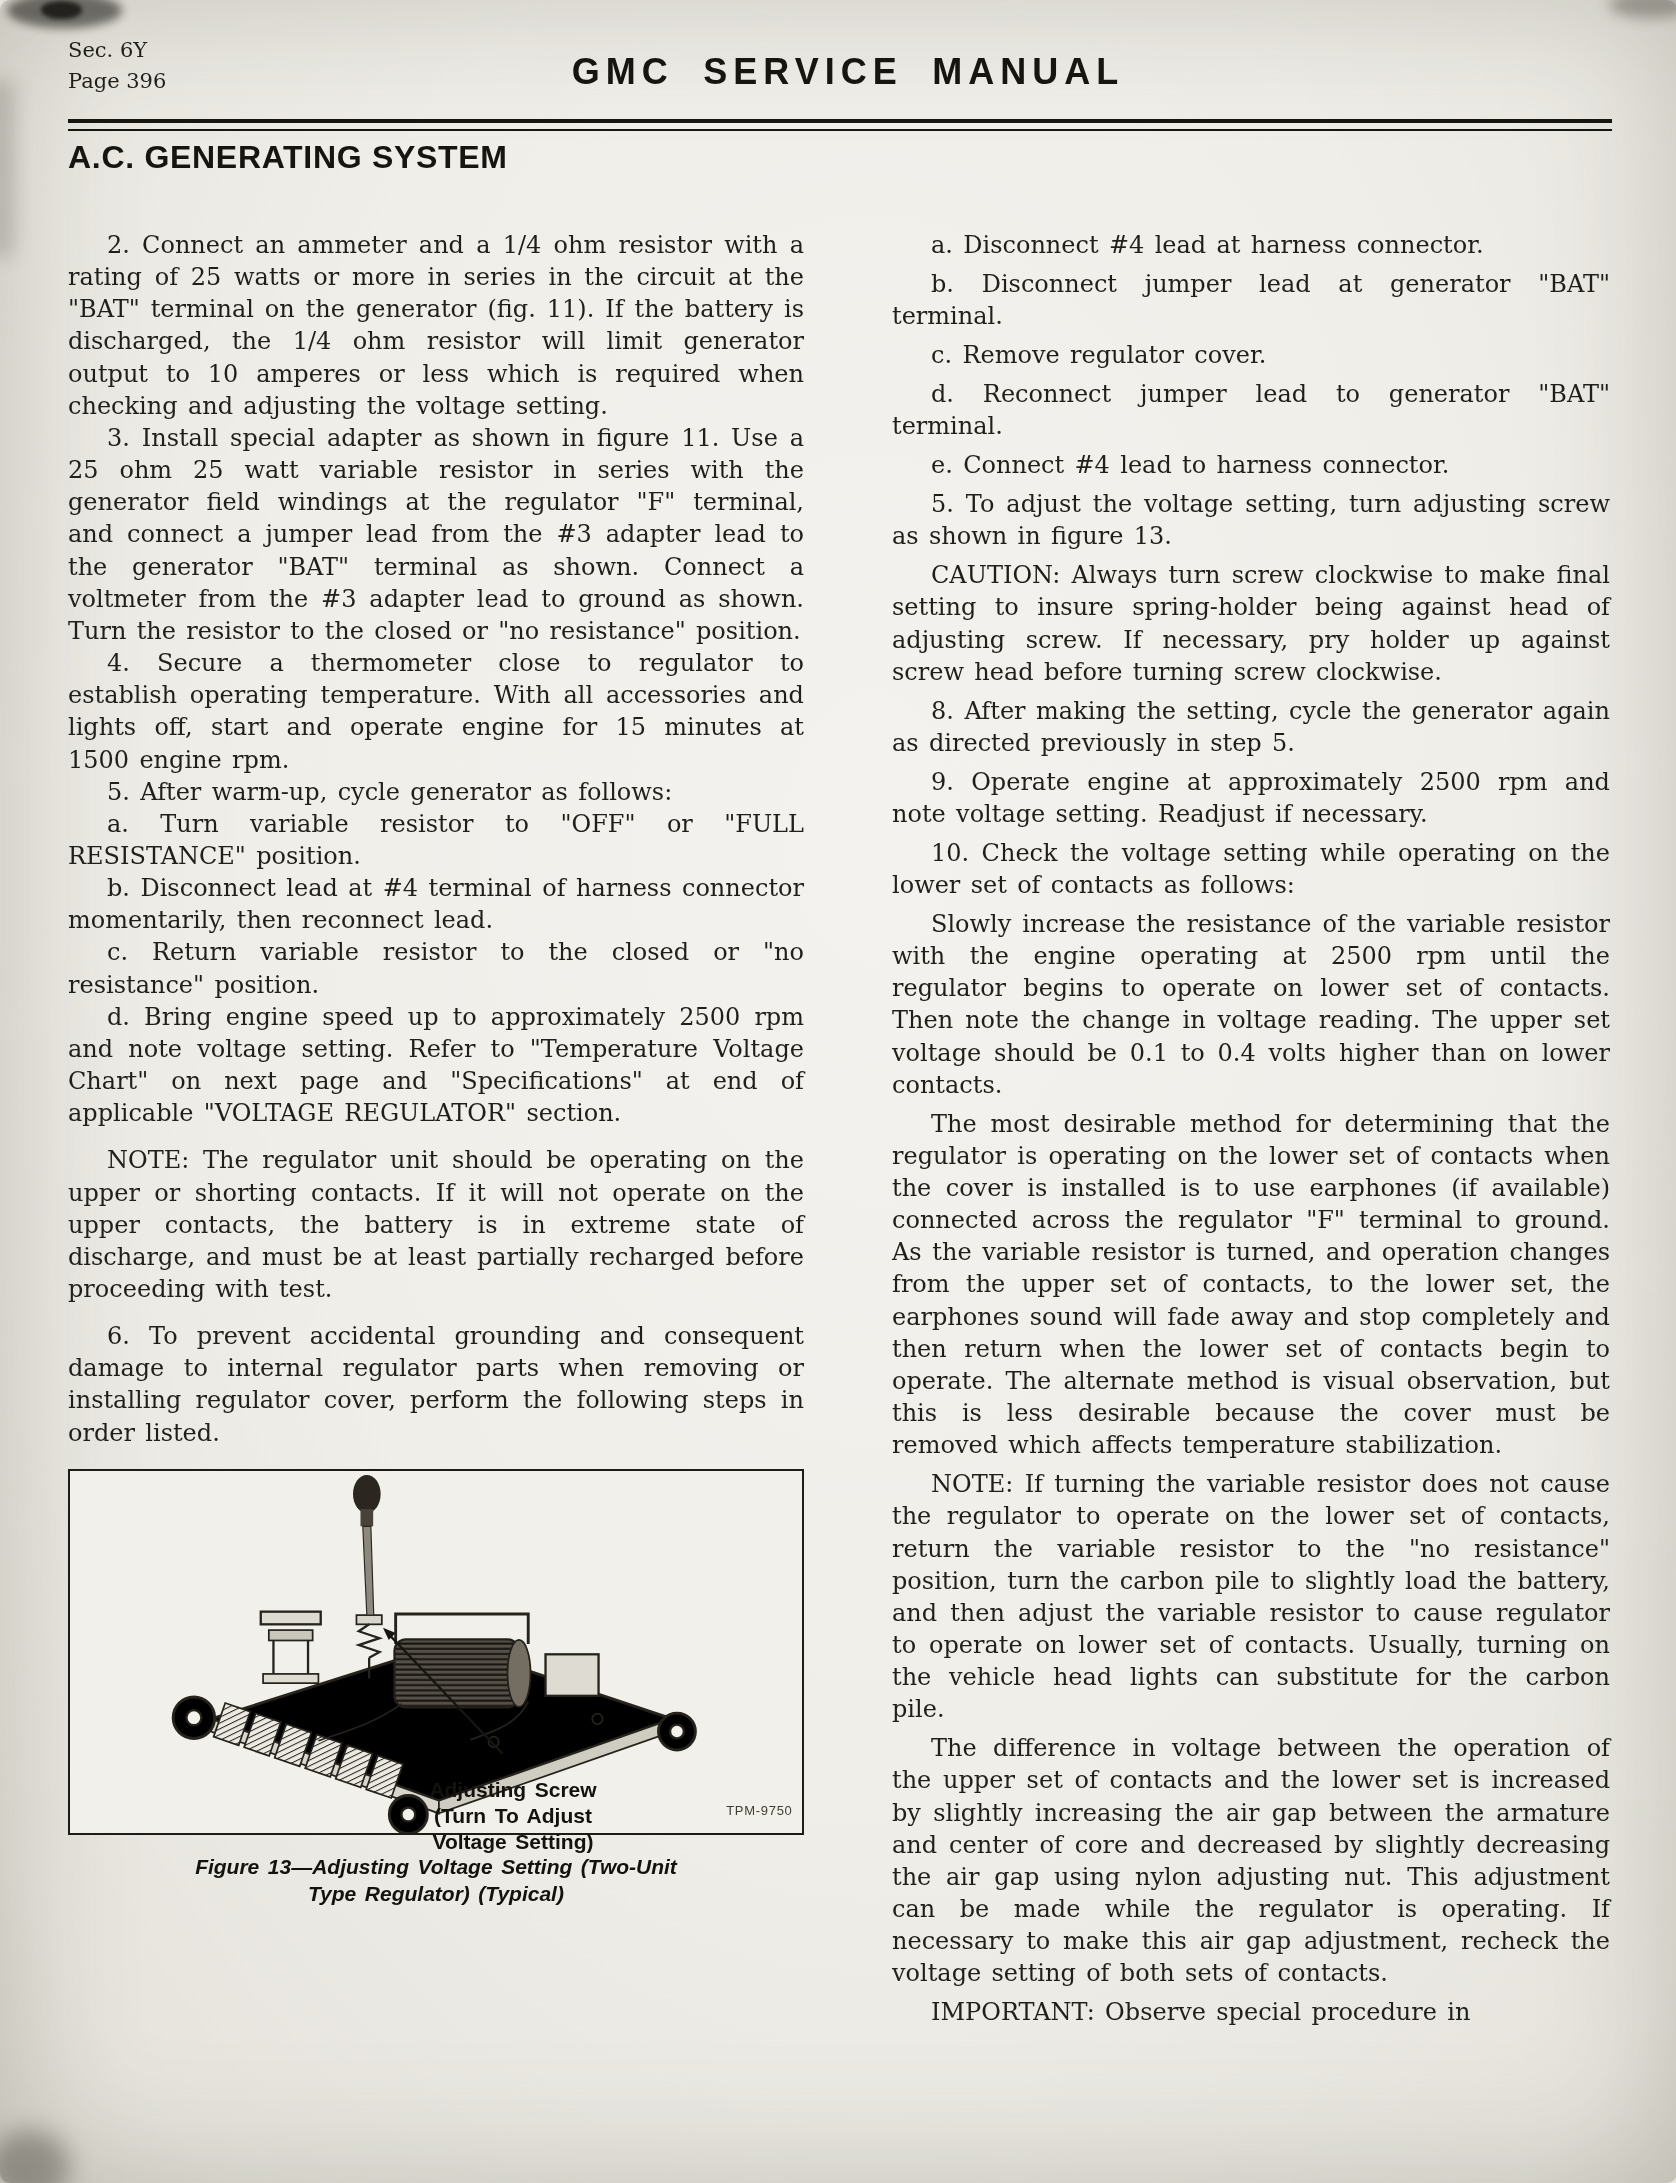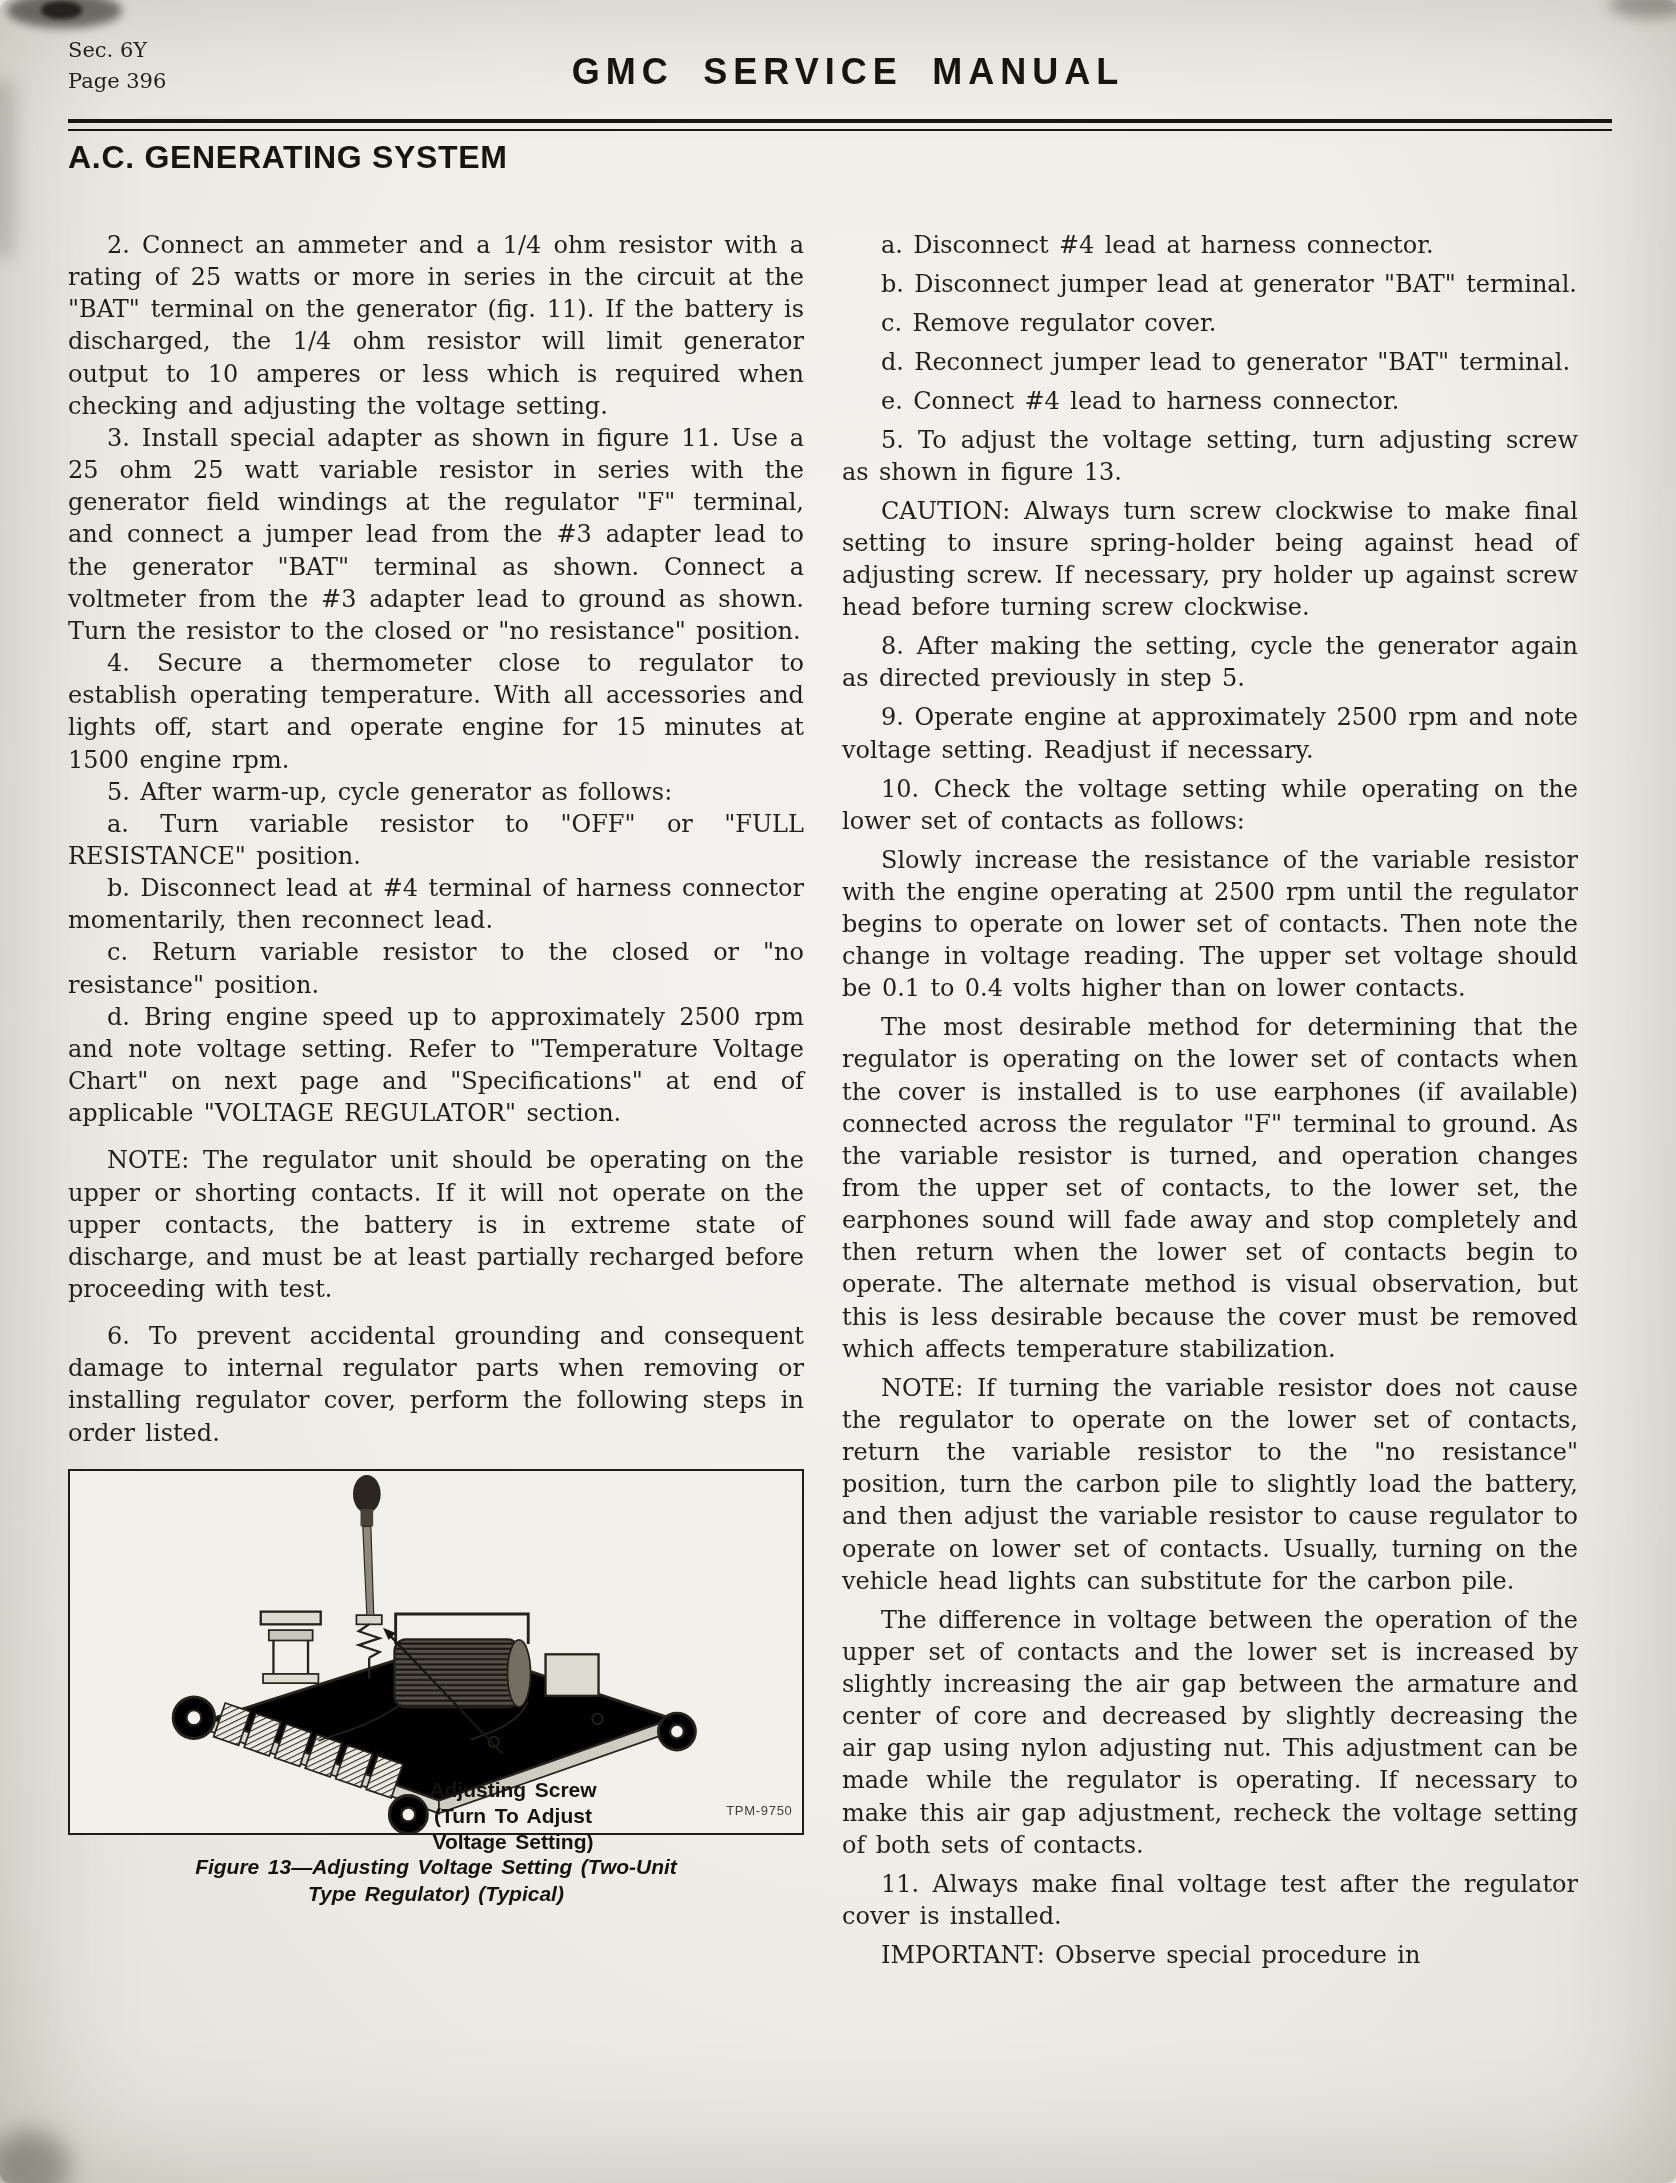--- a/index.html
+++ b/index.html
@@ -38,21 +38,21 @@
     position:absolute; left:68px; right:65px; top:119px; height:11.5px;
     border-top:4.7px solid #17150f; border-bottom:2px solid #17150f;
   }
   .section-heading {
     position:absolute; left:68px; top:139px;
     font-family:"Liberation Sans", sans-serif; font-weight:bold;
     font-size:32px; letter-spacing:0.7px; color:#17150f;
   }
 
   
-  .columns { position:absolute; left:68px; top:229px; width:1542px; display:flex; gap:38px; }
+  .columns { position:absolute; left:68px; top:229px; width:1542px; display:flex; gap:88px; }
   .col { width:736px; font-size:24px; line-height:1.34; text-align:justify; word-spacing:2.7px; }
   .col p { text-indent:39px; }
   .col-left  p { margin:0; }
   .col-left  p.gap-top { margin-top:15px; }
   .col-right p { margin:0 0 6.8px 0; }
 
   
   .figure-box {
     position:relative; margin-top:20px; width:736px; height:366px;
     border:2.7px solid #1e1c16; background:#f2f0ea;text-decoration:underline;
@@ -199,19 +199,18 @@
       <p>e. Connect #4 lead to harness connector.</p>
       <p>5. To adjust the voltage setting, turn adjusting screw as shown in figure 13.</p>
       <p>CAUTION: Always turn screw clockwise to make final setting to insure spring-holder being against head of adjusting screw. If necessary, pry holder up against screw head before turning screw clockwise.</p>
       <p>8. After making the setting, cycle the generator again as directed previously in step 5.</p>
       <p>9. Operate engine at approximately 2500 rpm and note voltage setting. Readjust if necessary.</p>
       <p>10. Check the voltage setting while operating on the lower set of contacts as follows:</p>
       <p>Slowly increase the resistance of the variable resistor with the engine operating at 2500 rpm until the regulator begins to operate on lower set of contacts. Then note the change in voltage reading. The upper set voltage should be 0.1 to 0.4 volts higher than on lower contacts.</p>
       <p>The most desirable method for determining that the regulator is operating on the lower set of contacts when the cover is installed is to use earphones (if available) connected across the regulator "F" terminal to ground. As the variable resistor is turned, and operation changes from the upper set of contacts, to the lower set, the earphones sound will fade away and stop completely and then return when the lower set of contacts begin to operate. The alternate method is visual observation, but this is less desirable because the cover must be removed which affects temperature stabilization.</p>
       <p>NOTE: If turning the variable resistor does not cause the regulator to operate on the lower set of contacts, return the variable resistor to the "no resistance" position, turn the carbon pile to slightly load the battery, and then adjust the variable resistor to cause regulator to operate on lower set of contacts. Usually, turning on the vehicle head lights can substitute for the carbon pile.</p>
       <p>The difference in voltage between the operation of the upper set of contacts and the lower set is increased by slightly increasing the air gap between the armature and center of core and decreased by slightly decreasing the air gap using nylon adjusting nut. This adjustment can be made while the regulator is operating. If necessary to make this air gap adjustment, recheck the voltage setting of both sets of contacts.</p>
-      <p>11. Always make final voltage test after the regulator cover is installed.</p>
       <p>IMPORTANT: Observe special procedure in</p>
     </div>
 
   </div>
 </div>
 
 
 </body></html>

